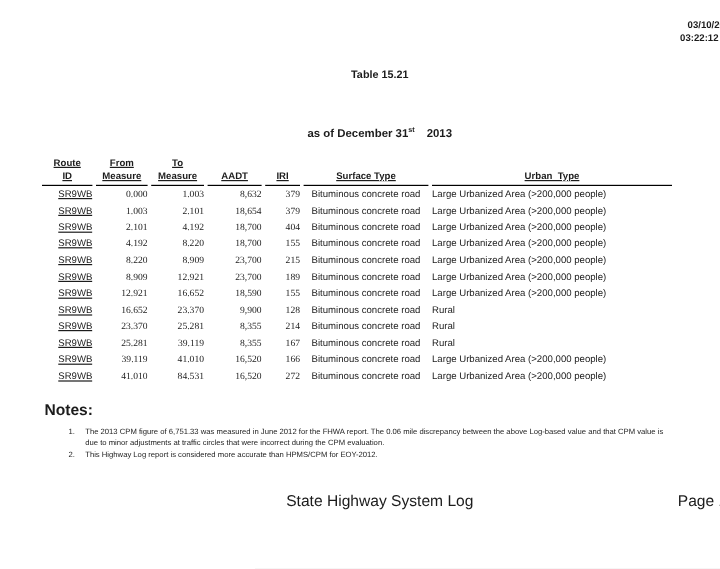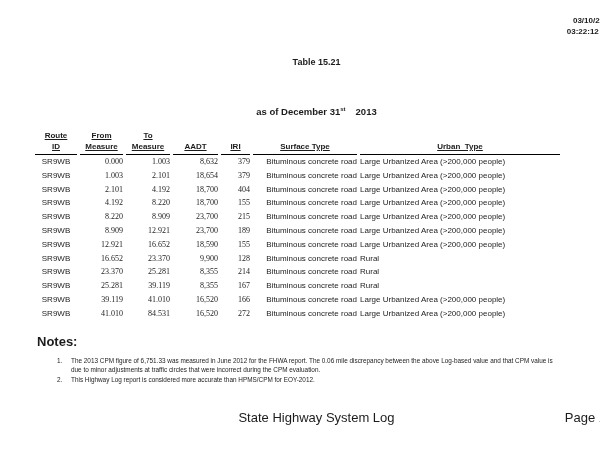--- a/index.html
+++ b/index.html
@@ -51,23 +51,23 @@
   .col-from    { width:43px; }
   .col-to      { width:44px;margin-left:16px; }
   .col-aadt    { width:45px; }
   .col-iri     { width:29px; }
   .col-surface { width:104px; }
   .col-urban   { width:200px; }
 
   .data-table td {
     line-height:13.8px; padding:0; white-space:nowrap; overflow:hidden;
   }
-  .cell-route_id     { text-align:center; }
+  .cell-route_id     { text-align:right;text-decoration:underline; }
   .cell-from_measure, .cell-to_measure, .cell-aadt, .cell-iri { text-align:right; padding-right:5px;font-family:Liberation Serif, serif; }
-  .cell-surface_type { text-align:right; padding-left:8px; }
+  .cell-surface_type { text-align:center; padding-left:8px; }
   .cell-urban_type   { text-align:left; padding-left:6px; }
 
   
   .notes { position:absolute; top:334px; left:37px; width:528px; }
   .notes-heading { font-size:13px; font-weight:bold; }
   .note-item { display:flex; font-size:6.4px; line-height:8.6px; margin-top:2px; }
   .note-item.first { margin-top:8px; }
   .note-num { flex:none; width:14px; margin-left:20px; }
   .note-text { flex:1; padding-right:2px; }
 

